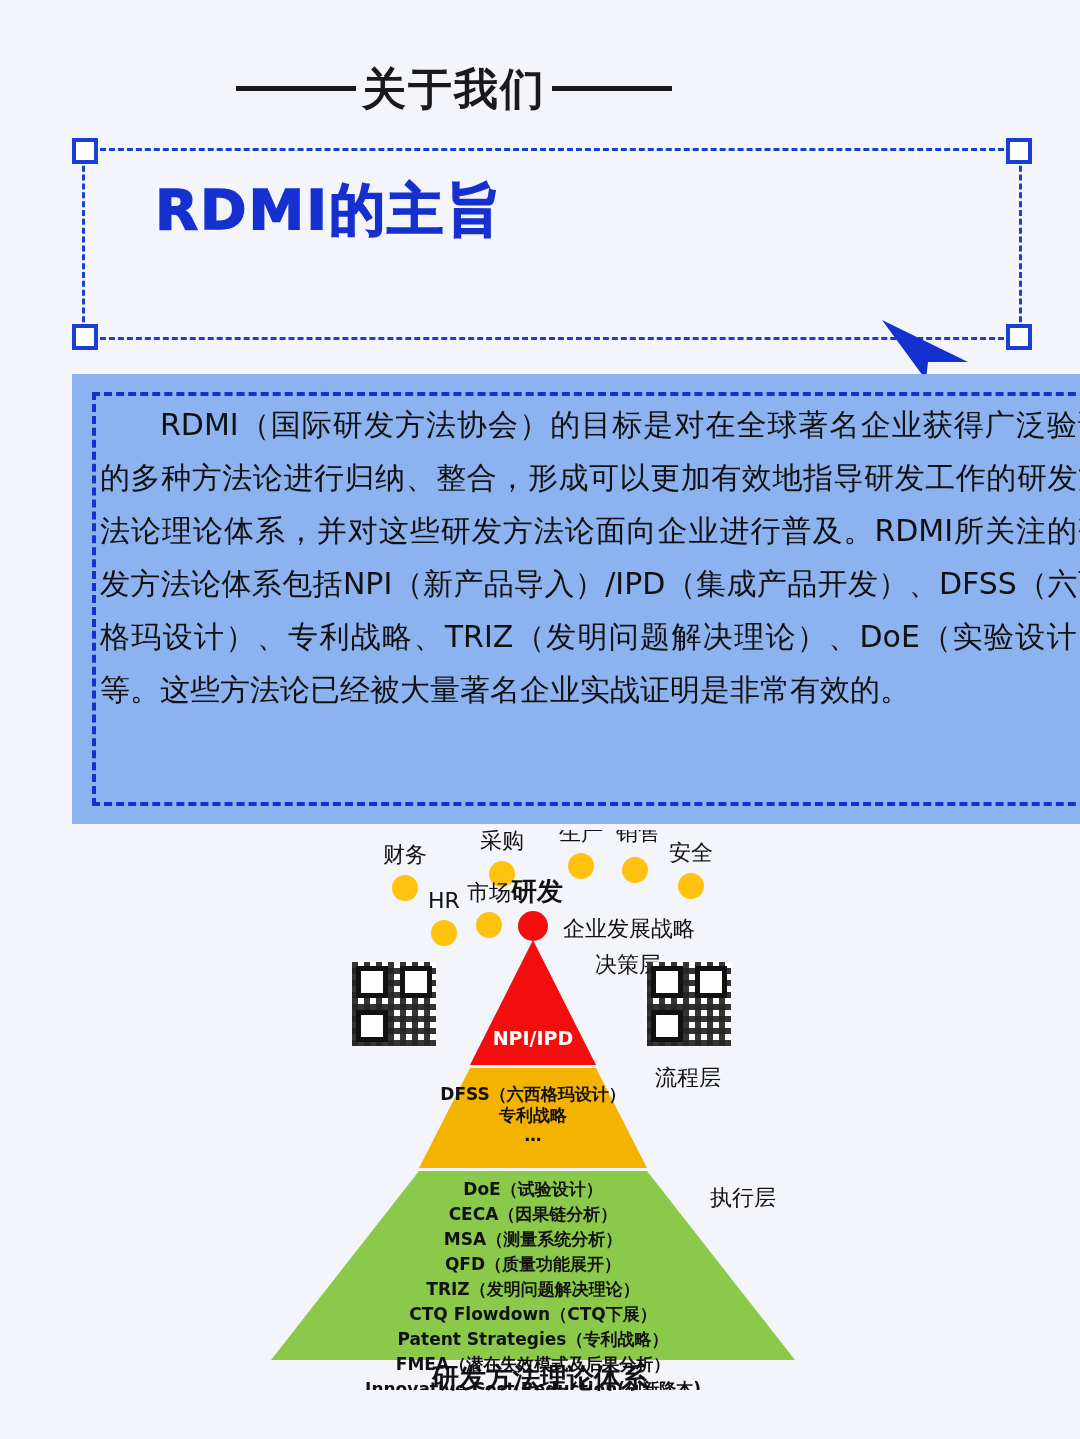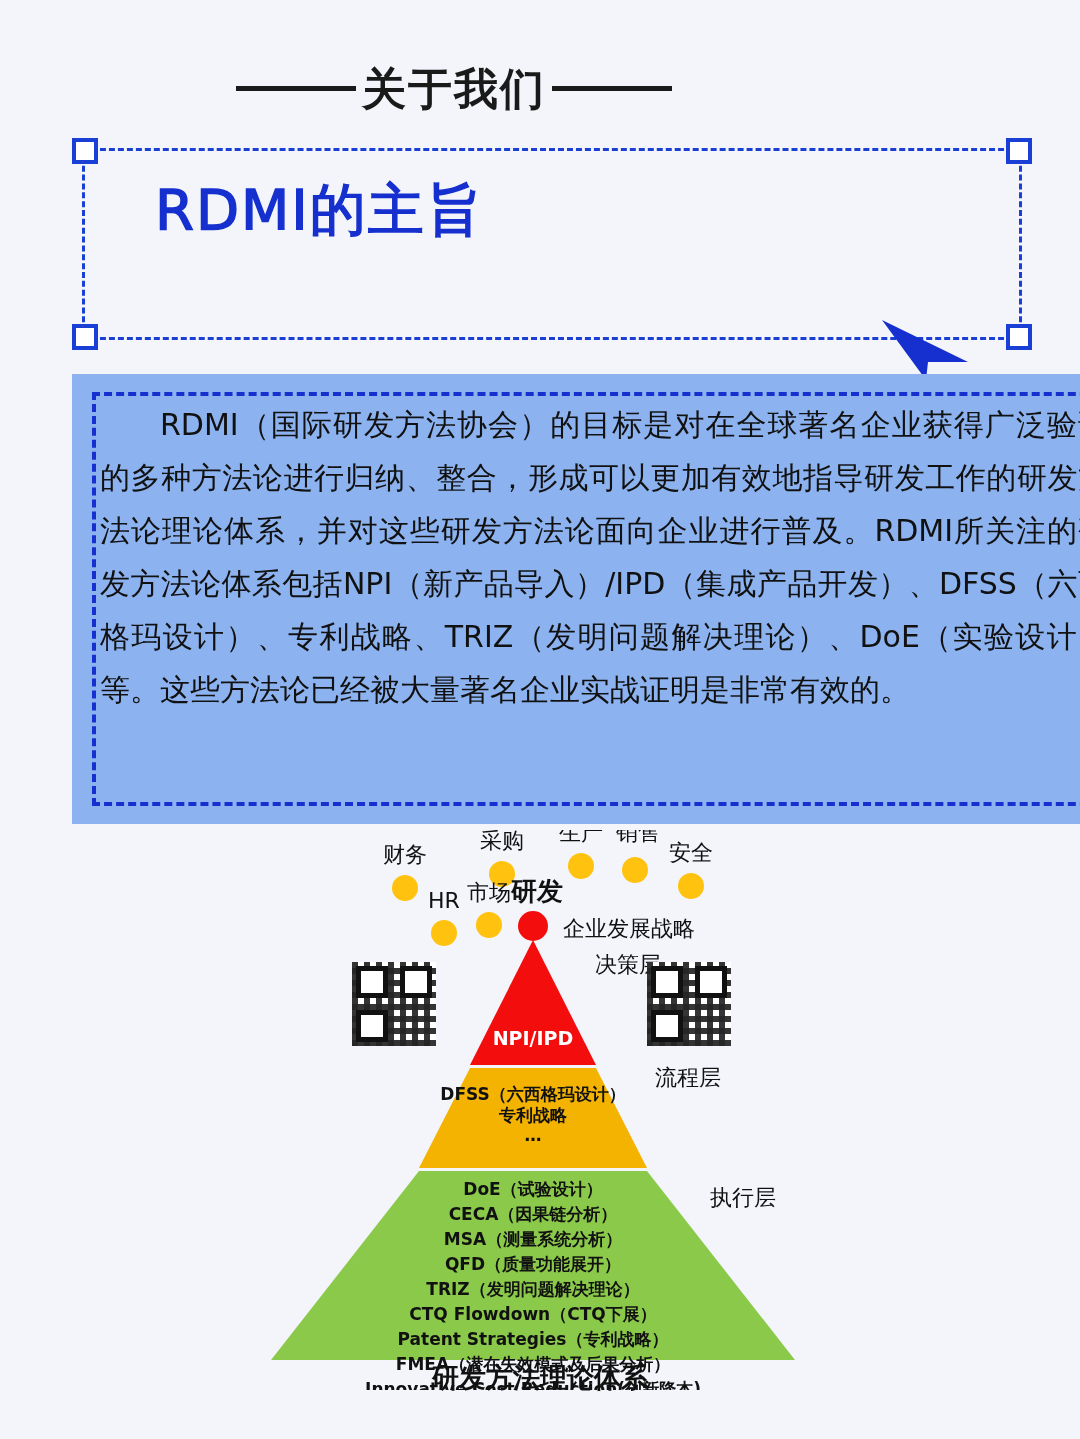--- a/index.html
+++ b/index.html
@@ -55,21 +55,21 @@
     border: 4px solid #1a3fd4;
     box-sizing: border-box;
   }
   .corner.tl { left: -13px;  top: -13px; }
   .corner.tr { right: -13px; top: -13px; }
   .corner.bl { left: -13px;  bottom: -13px; }
   .corner.br { right: -13px; bottom: -13px; }
 
   .title-line1, .title-line2 {
     position: absolute;
-    font-weight: normal;
+    font-weight: bold;
     color: #1630cf;
     white-space: nowrap;
     font-family: "DejaVu Sans", "Liberation Sans", sans-serif;
     letter-spacing: 2px;
     -webkit-text-stroke: 1.5px #1630cf;
   }
   .title-line1 {
     left: 70px;
     top: 22px;
     font-size: 56px;

